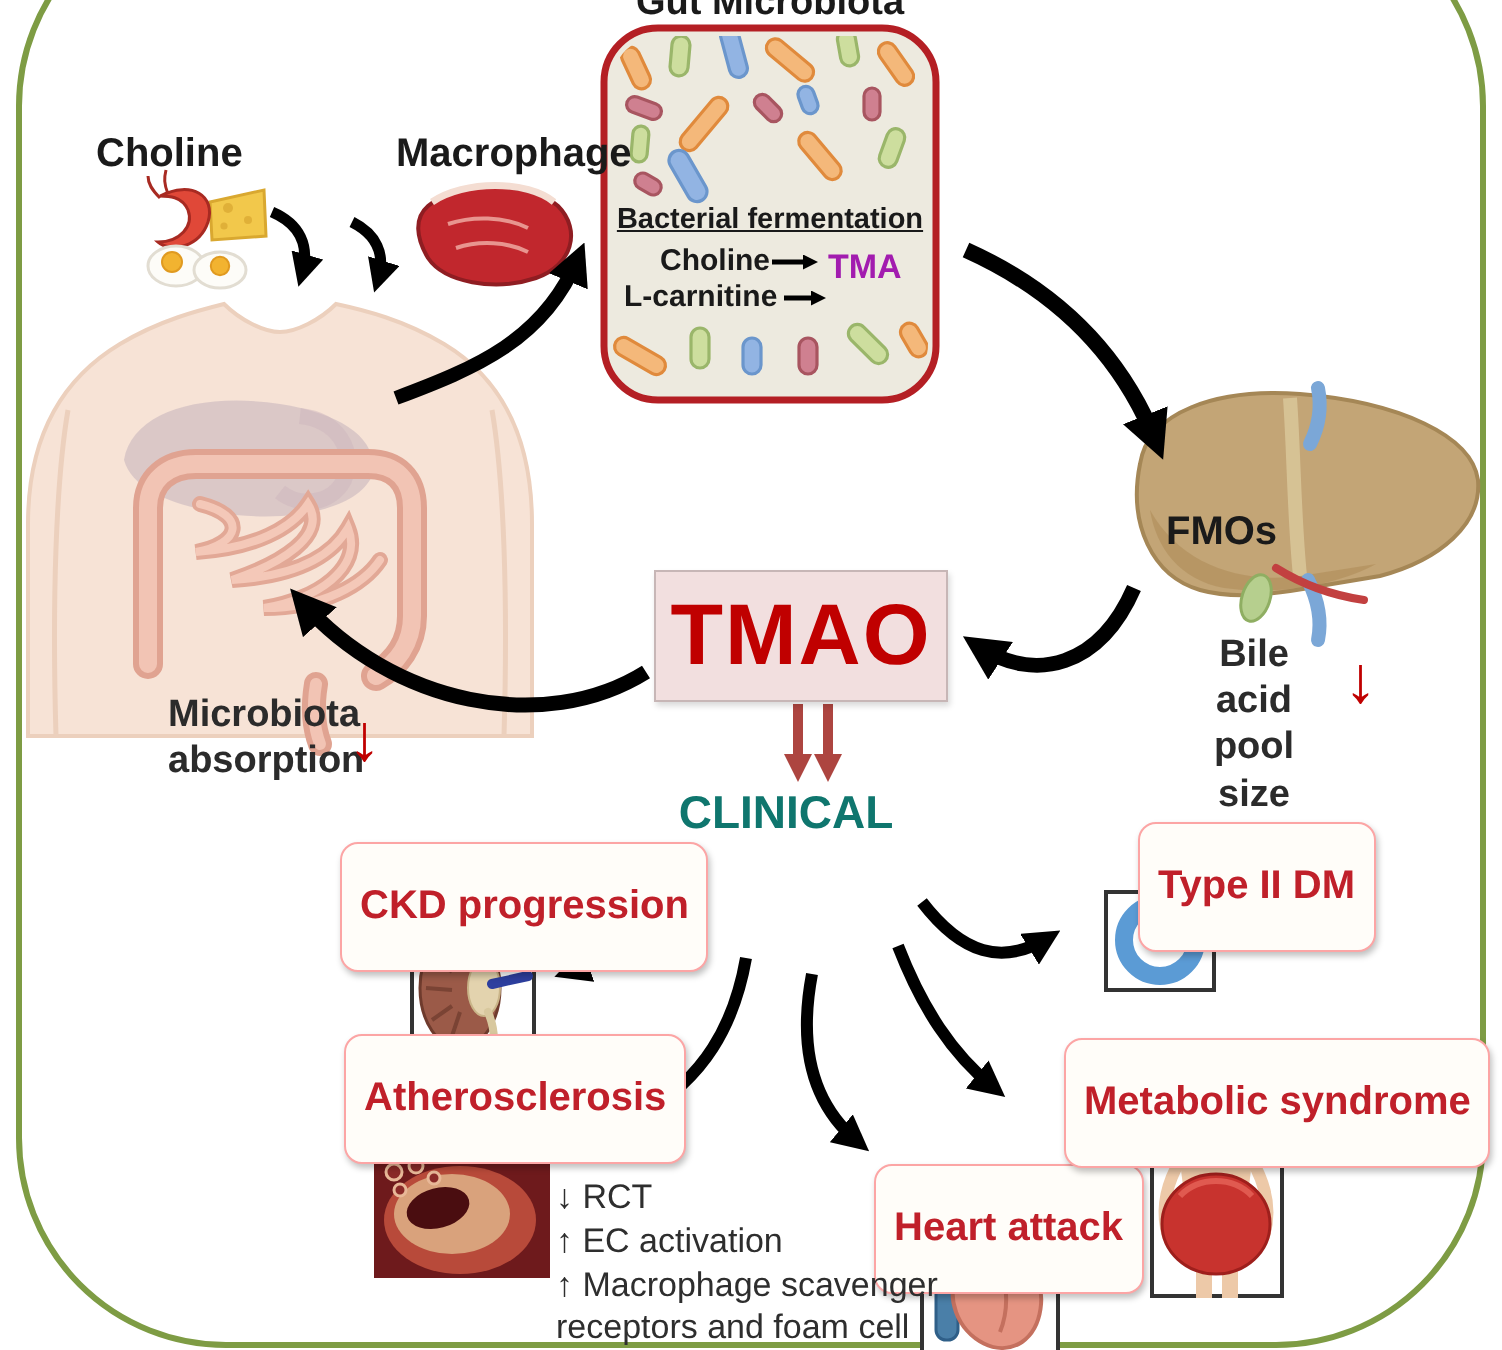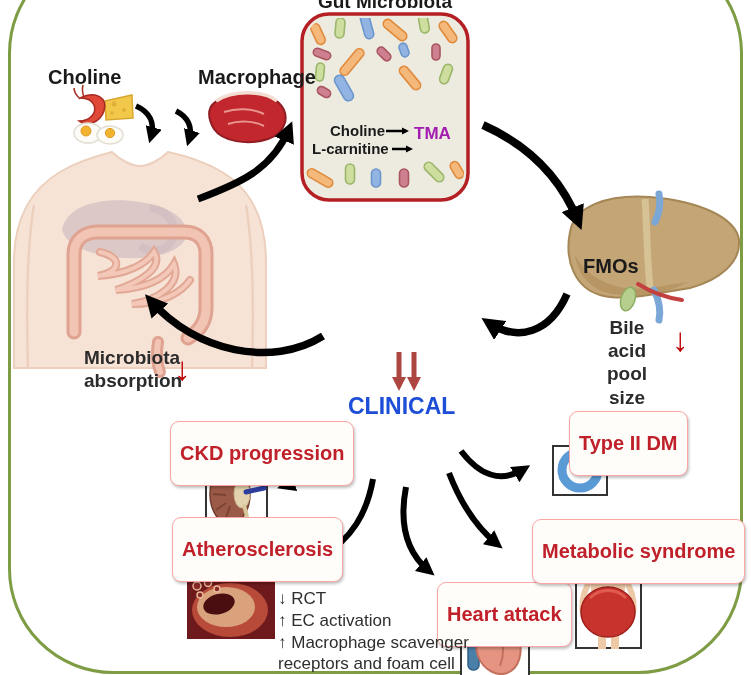--- a/index.html
+++ b/index.html
@@ -11,22 +11,22 @@
   .frame{position:absolute;background:#fff;border:2px solid #333;box-sizing:border-box;}
   svg{position:absolute;left:0;top:0;}
   .txt{position:absolute;color:#1a1a1a;font-weight:bold;white-space:nowrap;}
   .rlabel{position:absolute;background:#fffdf9;border:1px solid #fca5a5;border-radius:9px;
           color:#c0202a;font-weight:bold;font-size:20px;padding:20px 9px;white-space:nowrap;
           box-shadow:1px 2px 3px rgba(0,0,0,0.25);z-index:4;}
   .tmao-box{position:absolute;left:327px;top:285px;width:145px;height:64px;background:#f2dfdf;
             border:1px solid #c7b6b6;box-shadow:1px 2px 3px rgba(0,0,0,0.15);
             display:flex;align-items:center;justify-content:center;z-index:4;
             color:#c00000;font-weight:bold;font-size:43px;letter-spacing:1px;}
-  .clin{position:absolute;left:348px;top:392px;width:150px;z-index:4;
-        color:#1d4ed8;font-weight:bold;font-size:23px;line-height:1.26;}
+  .clin{position:absolute;left:318px;top:392px;width:150px;text-align:center;z-index:4;
+        color:#0f766e;font-weight:bold;font-size:23px;line-height:1.26;}
   .red-dn{position:absolute;color:#c00000;font-weight:bold;font-size:33px;z-index:4;line-height:1;}
   .note{position:absolute;color:#2b2b2b;font-weight:bold;font-size:19px;line-height:1.22;z-index:4;}
   .bullet{position:absolute;color:#2e2e2e;font-size:17px;line-height:1.22;z-index:4;}
   .gut-txt{position:absolute;z-index:4;color:#1a1a1a;font-weight:bold;}
   .layer2{z-index:2;}
   .layer1{z-index:1;}
 </style>
 </head>
 <body>
 
@@ -244,32 +244,36 @@
       <rect x="411.5" y="352" width="5" height="27"></rect>
       <polygon points="407,377 421,377 414,391"></polygon>
     </g>
   </svg>
 
   <div class="txt" style="left:305px;top:-9px;width:160px;text-align:center;font-size:19px;z-index:4;">Gut Microbiota</div>
 
   <div class="txt" style="left:48px;top:66px;font-size:20px;z-index:4;">Choline</div>
   <div class="txt" style="left:198px;top:66px;font-size:20px;z-index:4;">Macrophage</div>
 
+  <div class="gut-txt" style="left:306px;top:102px;width:158px;text-align:center;font-size:14.5px;text-decoration:underline;">Bacterial fermentation</div>
   <div class="gut-txt" style="left:330px;top:122px;font-size:15px;">Choline</div>
   <div class="gut-txt" style="left:312px;top:140px;font-size:15px;">L-carnitine</div>
   <div class="gut-txt" style="left:414px;top:124px;font-size:17px;color:#a21caf;">TMA</div>
 
   <div class="txt" style="left:583px;top:255px;font-size:20px;z-index:4;">FMOs</div>
 
   <div class="note" style="left:589px;top:316px;width:76px;text-align:center;">
     <div>Bile acid</div>
     <div>pool size</div>
   </div>
   <div class="red-dn" style="left:672px;top:323px;">↓</div>
 
+  <div class="tmao-box">
+    <span>TMAO</span>
+  </div>
 
   <div class="clin">
     <div>CLINICAL</div>
   </div>
 
   <div class="note" style="left:84px;top:346px;">
     <div>Microbiota</div>
     <div>absorption</div>
   </div>
   <div class="red-dn" style="left:174px;top:352px;">↓</div>

